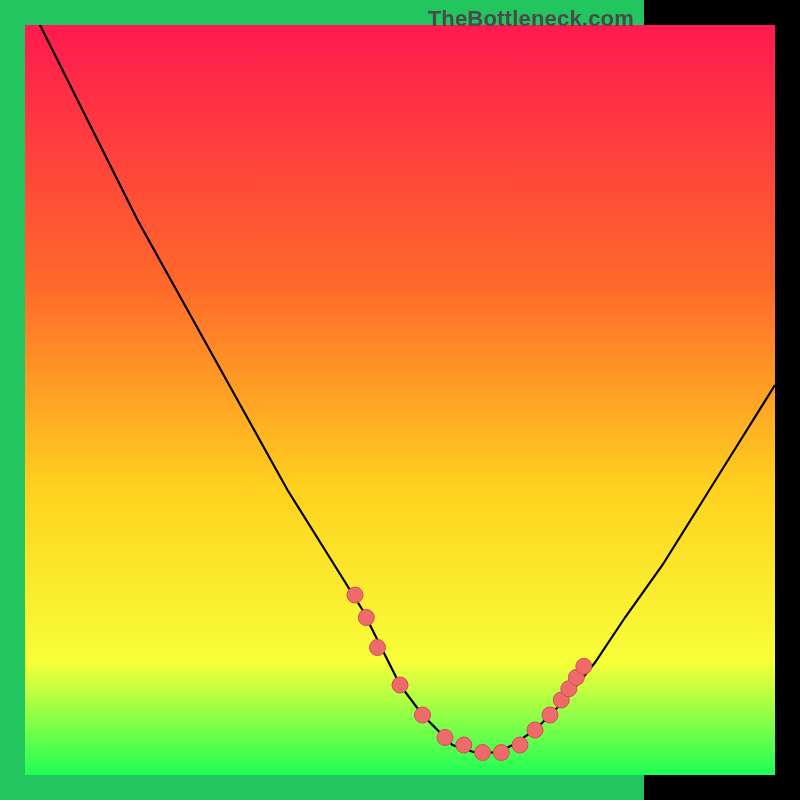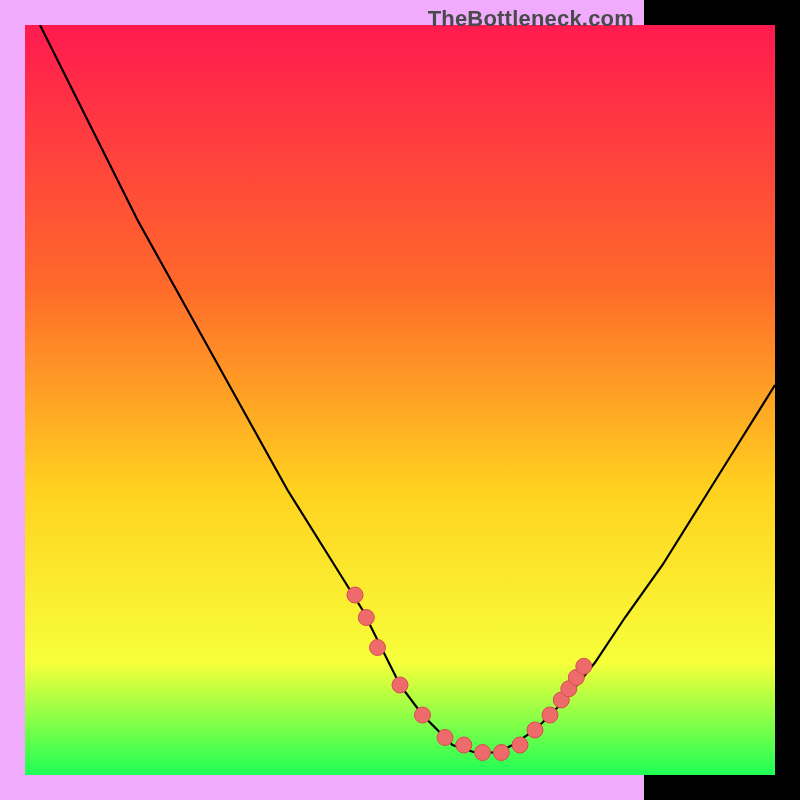--- a/index.html
+++ b/index.html
@@ -8,21 +8,21 @@
     background: #000;
     width: 800px;
     height: 800px;
     overflow: hidden;
     font-family: Arial, Helvetica, sans-serif;
   }
   .frame {
     position: relative;
     width: 644px;
     height: 800px;
-    background: #f0abfc;
+    background: #22c55e;
   }
   .watermark {
     position: absolute;
     top: 6px;
     right: 10px;
     font-size: 22px;
     font-weight: 600;
     color: #4a4a4a;
     letter-spacing: 0.2px;
     z-index: 20;

